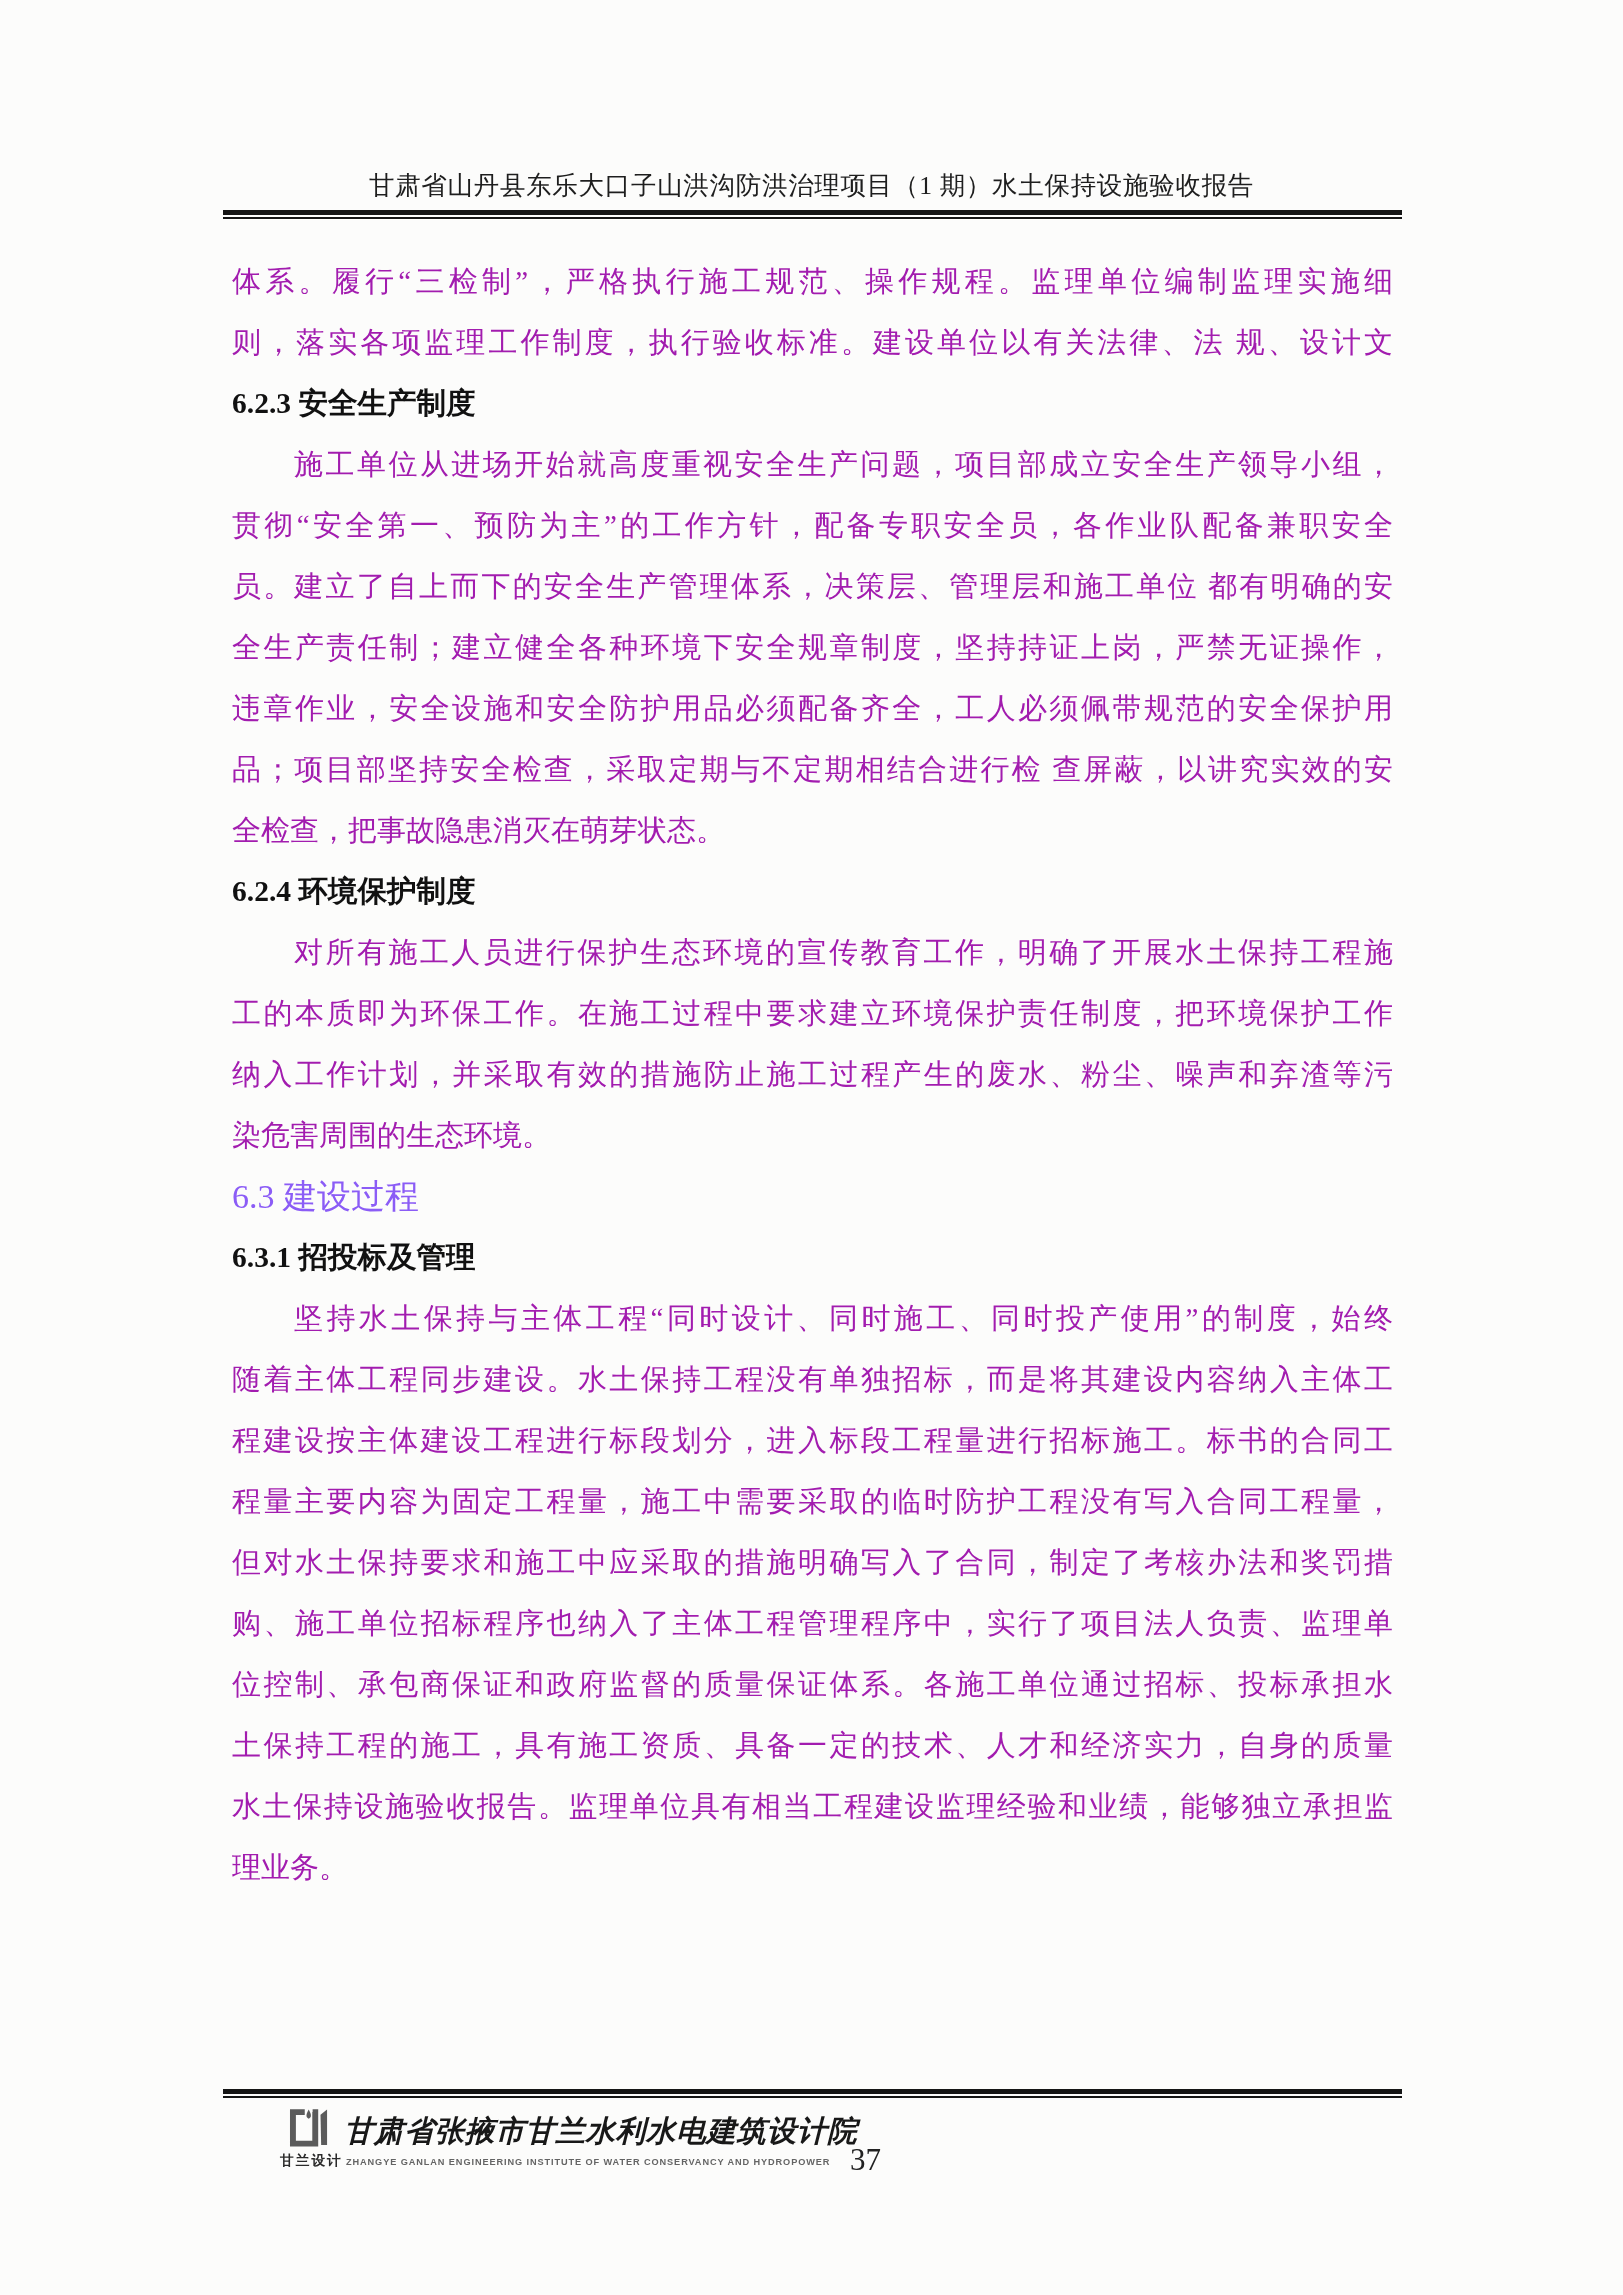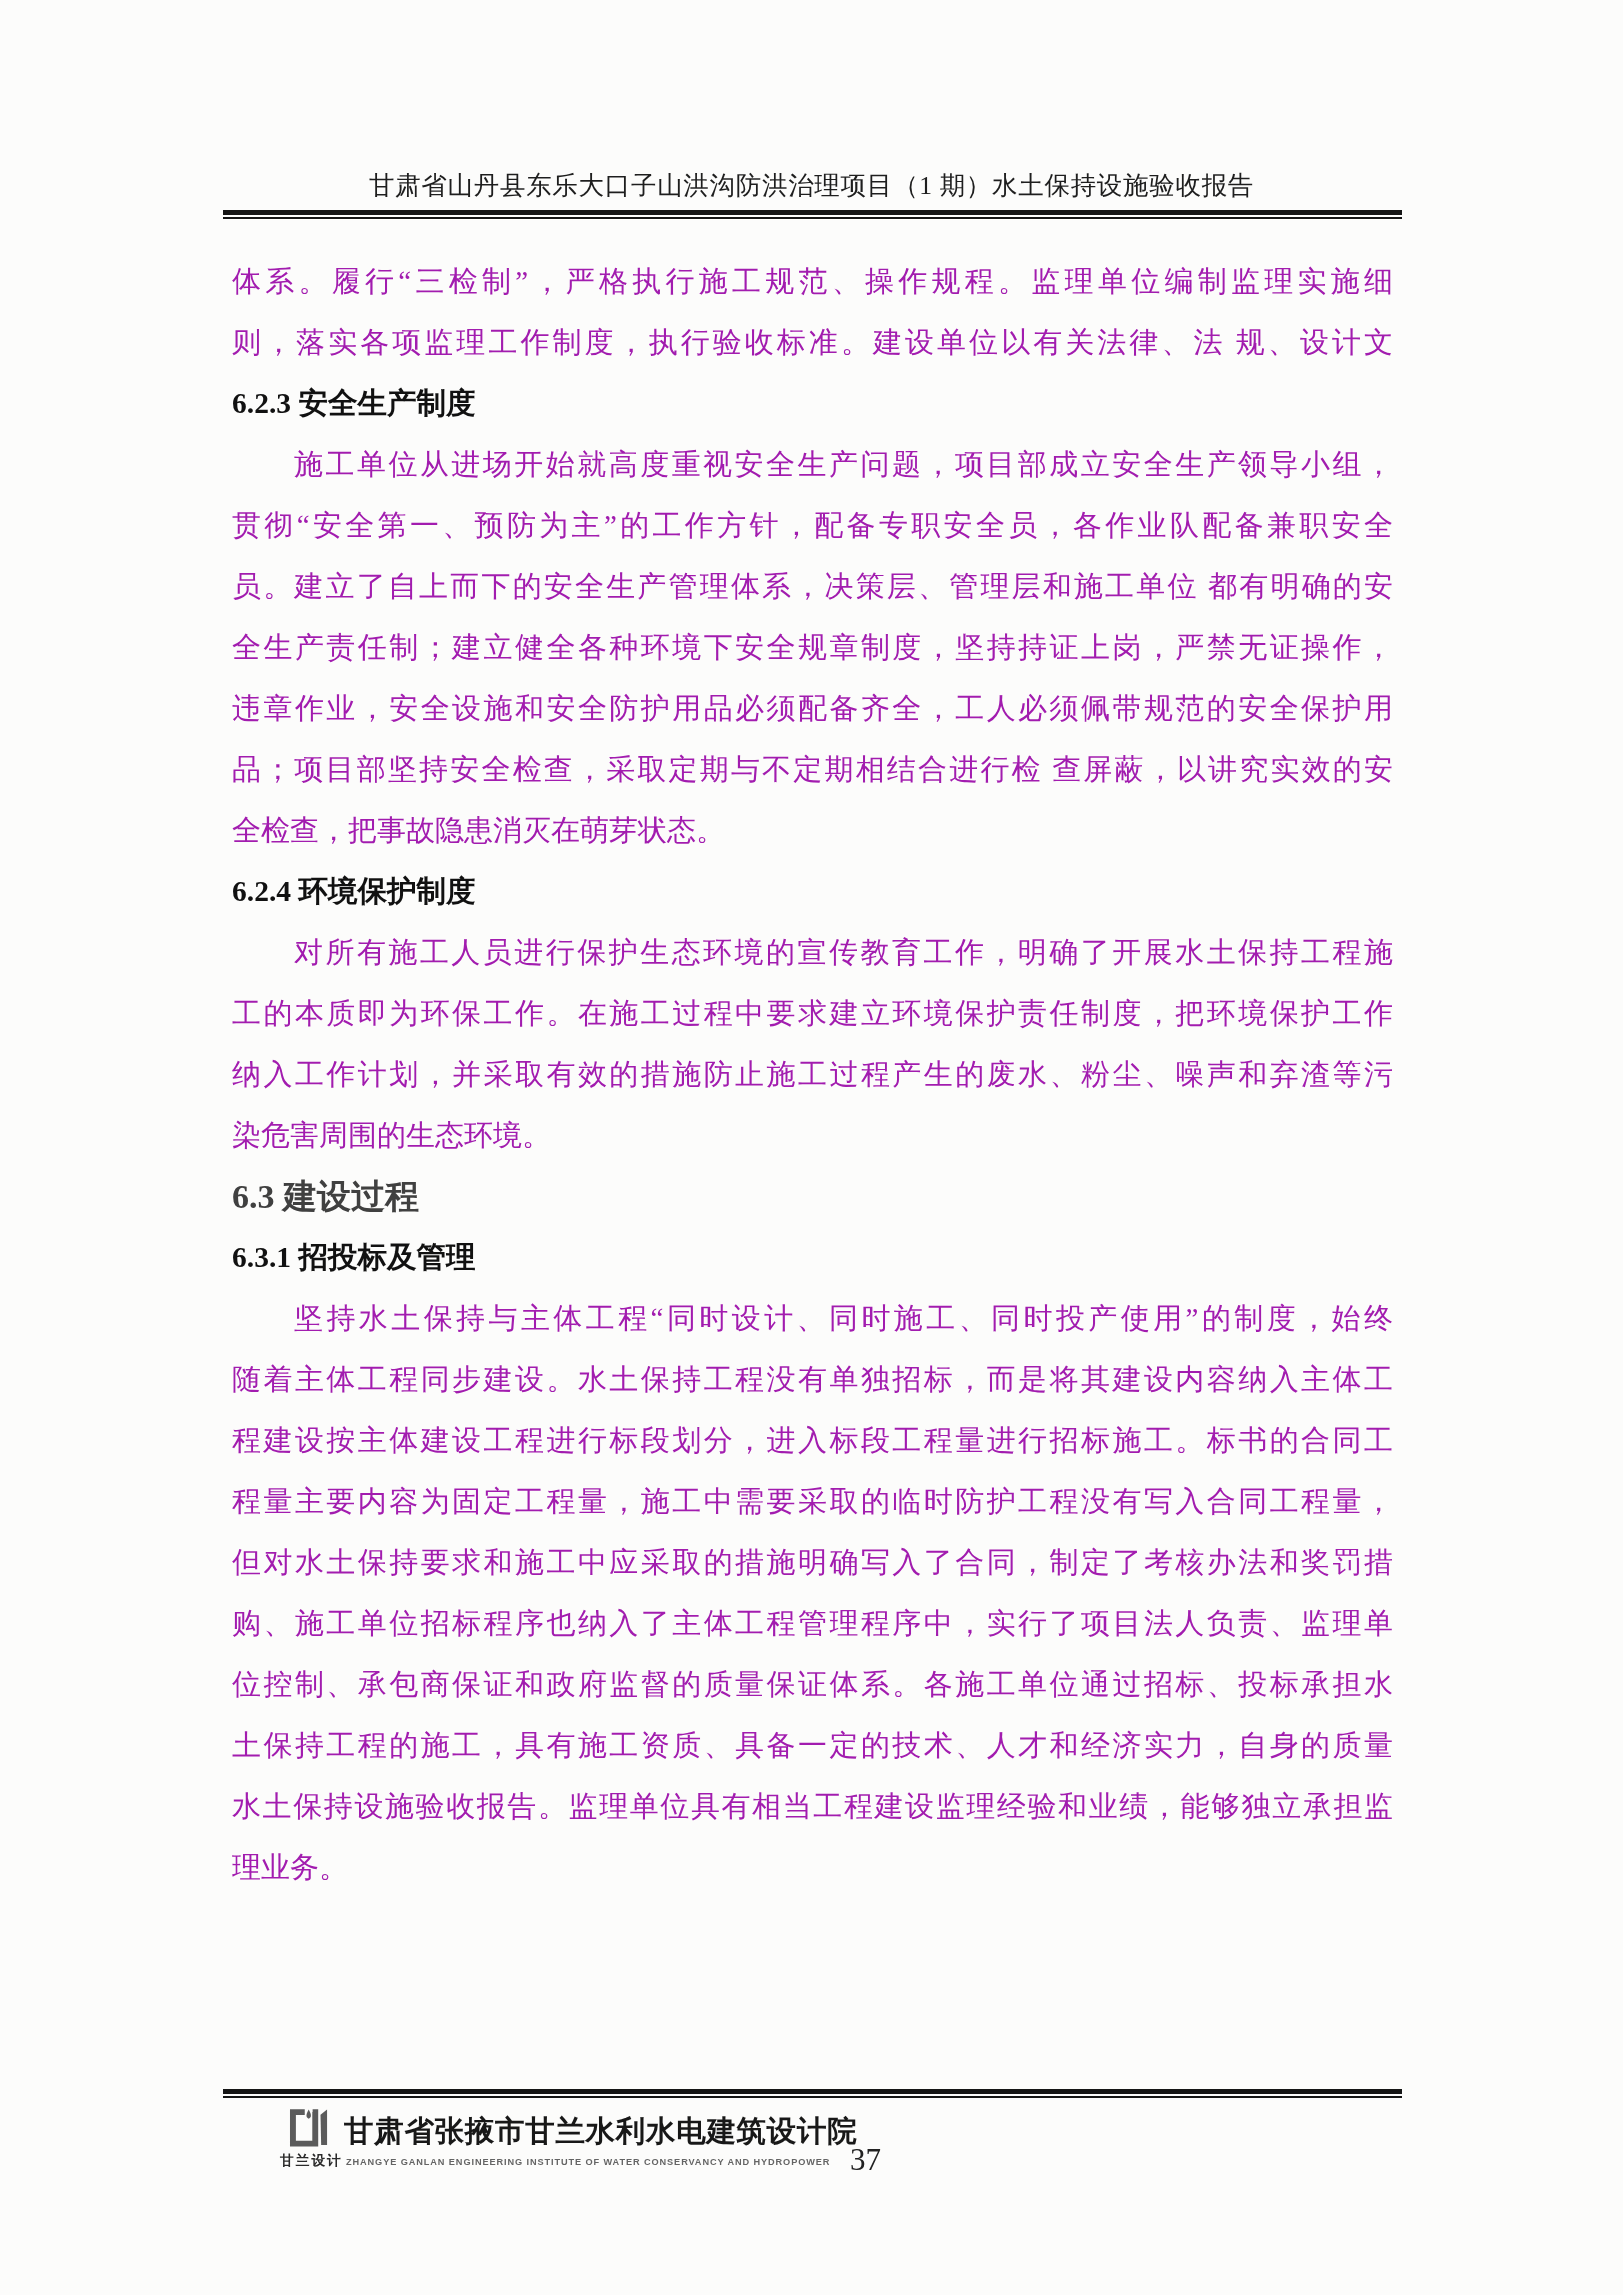--- a/index.html
+++ b/index.html
@@ -29,36 +29,36 @@
   .doc-body { position:absolute; top:251px; left:232px; width:1161px; }
   .line {
     height:61px; line-height:61px;
     font-size:29px;
     overflow:hidden;
     color:#a21caf;
   }
   .line.fill { text-align:justify; text-align-last:justify; }
   .line.indent { text-indent:62px; }
   .line.h3 { font-weight:700; font-size:29.5px; color:#111; }
-  .line.h2 { font-weight:700; font-size:34px; color:#404040; }
+  .line.h2 { font-weight:400; font-size:34px; color:#8b5cf6; }
 
   
   .footer-logo { position:absolute; left:280px; top:2108px; width:60px; text-align:center; }
   .footer-logo svg { display:block; margin:0 auto; opacity:.82; }
   .logo-caption {
     margin-top:3.3px;
     font-family:"Liberation Sans","DejaVu Sans",sans-serif;
     font-weight:700; font-size:13.7px; letter-spacing:2px;
     color:#2b2b2b; white-space:nowrap;
   }
   .inst-name {
     position:absolute; left:344px; top:2112px;
     font-family:"Liberation Sans","DejaVu Sans",sans-serif;
     font-weight:700; font-size:29.5px; letter-spacing:0.7px;
-    color:#181818; white-space:nowrap;
+    color:#181818; white-space:nowrap;font-style:italic;
   }
   .inst-en {
     position:absolute; left:346px; top:2157px;
     font-family:"Liberation Sans","DejaVu Sans",sans-serif;
     font-weight:700; font-size:9.2px; letter-spacing:0.9px;
     color:#4a4a4a; opacity:.85; white-space:nowrap;text-align:right;
   }
   .page-num {
     position:absolute; left:850px; top:2142px;
     font-size:31px; color:#222;

